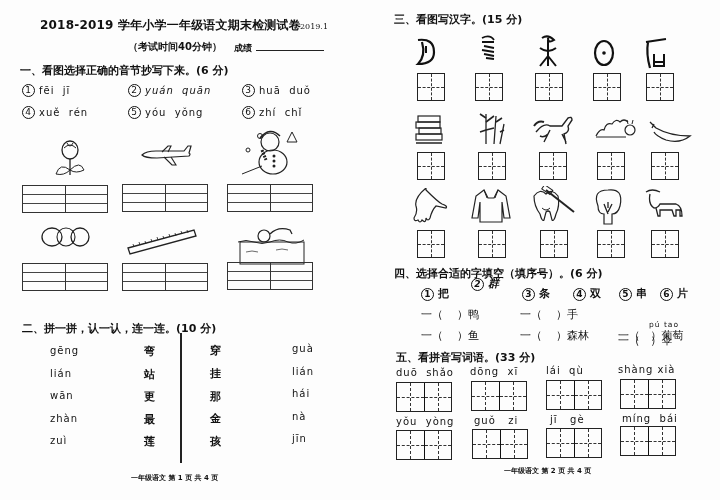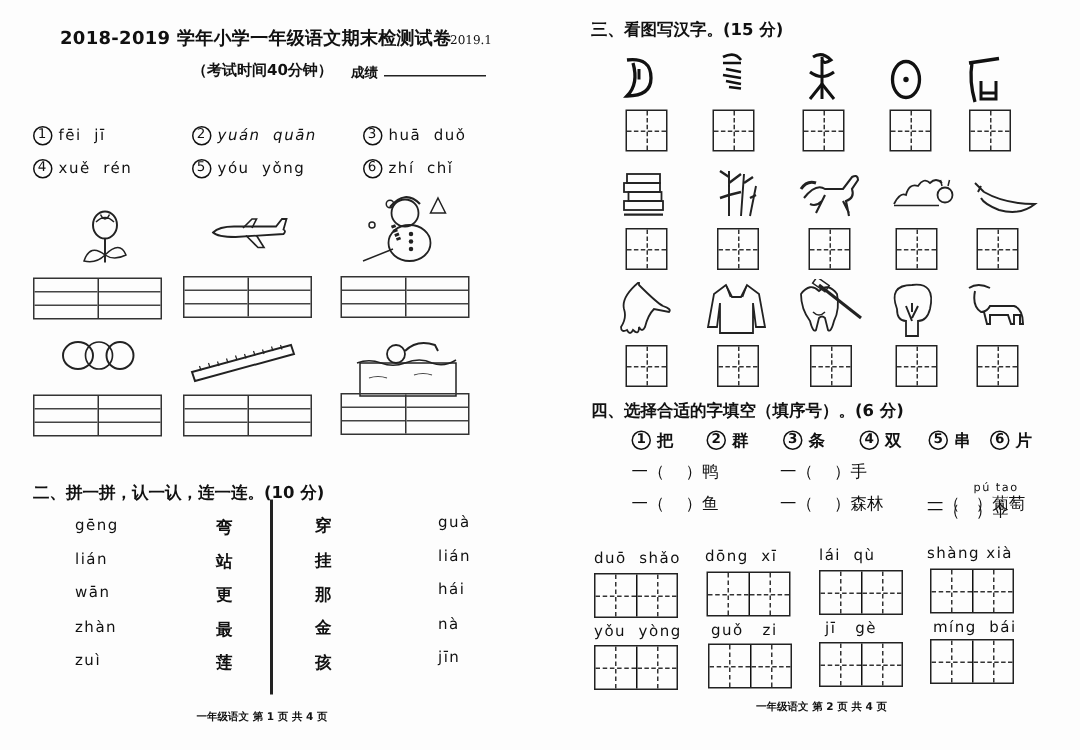--- a/index.html
+++ b/index.html
@@ -44,20 +44,21 @@
 </head>
 <body>
 
 <div class="page page-left">
   <div class="abs title" style="left:40px; top:17px;">2018-2019 学年小学一年级语文期末检测试卷</div>
   <div class="abs date" style="left:300px; top:22px;">2019.1</div>
   <div class="abs sub" style="left:128px; top:40px;">（考试时间40分钟）</div>
   <div class="abs sub" style="left:234px; top:42px; font-size:9px;">成绩</div>
   <div class="abs score-line" style="left:256px; top:50px;"></div>
 
+  <div class="abs sec" style="left:20px; top:63px;">一、看图选择正确的音节抄写下来。(6 分)</div>
 
   <div class="abs py" style="left:22px; top:84px;"><span class="circ">1</span><span style="white-space:pre;">fēi  jī</span></div>
   <div class="abs py" style="left:128px; top:84px;"><span class="circ">2</span><span style="white-space:pre;font-style:italic;">yuán  quān</span></div>
   <div class="abs py" style="left:242px; top:84px;"><span class="circ">3</span><span style="white-space:pre;">huā  duǒ</span></div>
   <div class="abs py" style="left:22px; top:106px;"><span class="circ">4</span><span style="white-space:pre;">xuě  rén</span></div>
   <div class="abs py" style="left:128px; top:106px;"><span class="circ">5</span><span style="white-space:pre;">yóu  yǒng</span></div>
   <div class="abs py" style="left:242px; top:106px;"><span class="circ">6</span><span style="white-space:pre;">zhí  chǐ</span></div>
 
   <svg class="pic" style="left:50px; top:138px;" width="40" height="40">
     <path d="M6 8 q2 -3 4 0" stroke="#222" fill="none" stroke-width="1" transform="translate(-30,-1)"></path>
@@ -240,34 +241,35 @@
   </svg>
 
   <div class="tzg" style="left:57px; top:230px;"></div>
   <div class="tzg" style="left:118px; top:230px;"></div>
   <div class="tzg" style="left:180px; top:230px;"></div>
   <div class="tzg" style="left:237px; top:230px;"></div>
   <div class="tzg" style="left:291px; top:230px;"></div>
 
   <div class="abs sec" style="left:34px; top:266px;">四、选择合适的字填空（填序号）。(6 分)</div>
   <div class="abs han" style="left:61px; top:286px;"><span class="circ">1</span><span>把</span></div>
-  <div class="abs han" style="left:111px; top:286px;"><span class="circ">2</span><span>群</span></div>
+  <div class="abs han" style="left:111px; top:276px;font-style:italic;"><span class="circ">2</span><span>群</span></div>
   <div class="abs han" style="left:162px; top:286px;"><span class="circ">3</span><span>条</span></div>
   <div class="abs han" style="left:213px; top:286px;"><span class="circ">4</span><span>双</span></div>
   <div class="abs han" style="left:259px; top:286px;"><span class="circ">5</span><span>串</span></div>
   <div class="abs han" style="left:300px; top:286px;"><span class="circ">6</span><span>片</span></div>
 
   <div class="abs han" style="left:61px; top:307px; white-space:pre; font-weight:normal;">一（    ）鸭</div>
   <div class="abs han" style="left:160px; top:307px; white-space:pre; font-weight:normal;">一（    ）手</div>
   <div class="abs han" style="left:258px; top:307px; white-space:pre; font-weight:normal;margin-top:26px;">一（   ）伞</div>
   <div class="abs" style="left:289px; top:320px; font-size:7.5px; letter-spacing:1px;">pú tao</div>
   <div class="abs han" style="left:61px; top:328px; white-space:pre; font-weight:normal;">一（    ）鱼</div>
   <div class="abs han" style="left:160px; top:328px; white-space:pre; font-weight:normal;">一（    ）森林</div>
   <div class="abs han" style="left:258px; top:328px; white-space:pre; font-weight:normal;">一（   ）葡萄</div>
 
+  <div class="abs sec" style="left:36px; top:350px;">五、看拼音写词语。(33 分)</div>
 
   <div class="abs py" style="left:36px; top:367px; white-space:pre;">duō  shǎo</div>
   <div class="abs py" style="left:110px; top:366px; white-space:pre;">dōng  xī</div>
   <div class="abs py" style="left:186px; top:365px; white-space:pre;">lái  qù</div>
   <div class="abs py" style="left:258px; top:364px; white-space:pre;">shàng xià</div>
 
   <div class="tzg2" style="left:36px; top:382px;">
       <div class="c"></div>
       <div class="c"></div>
     </div>

